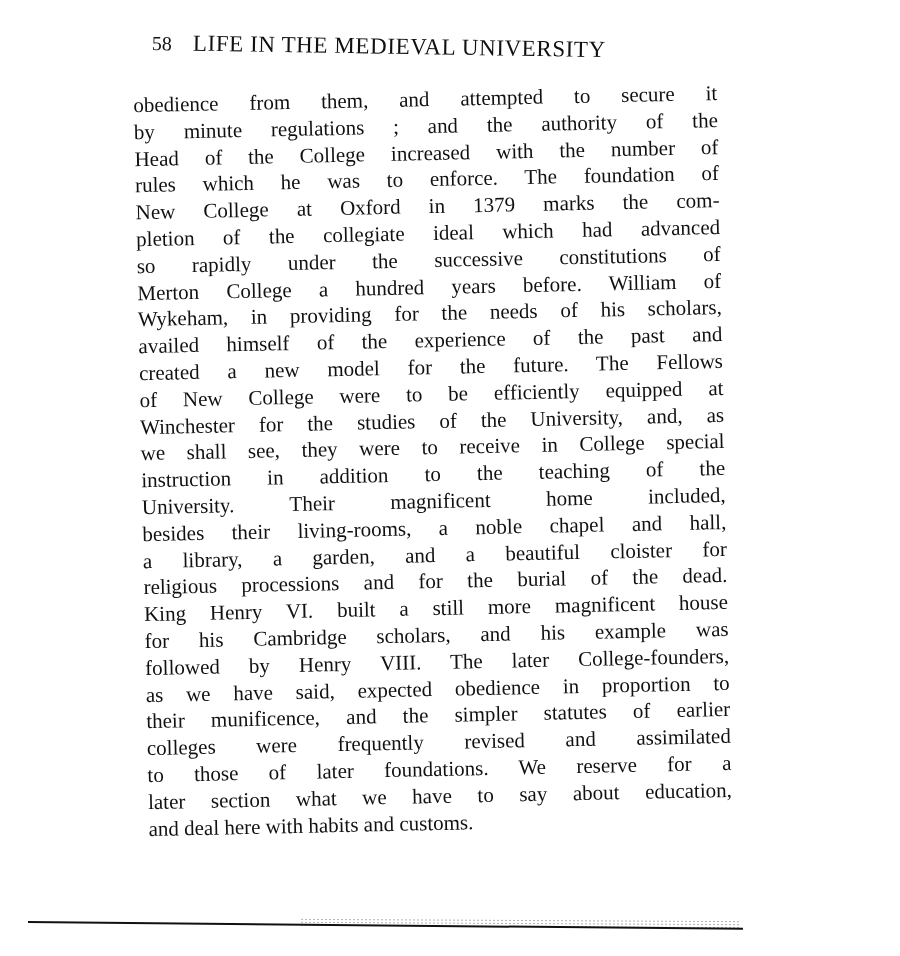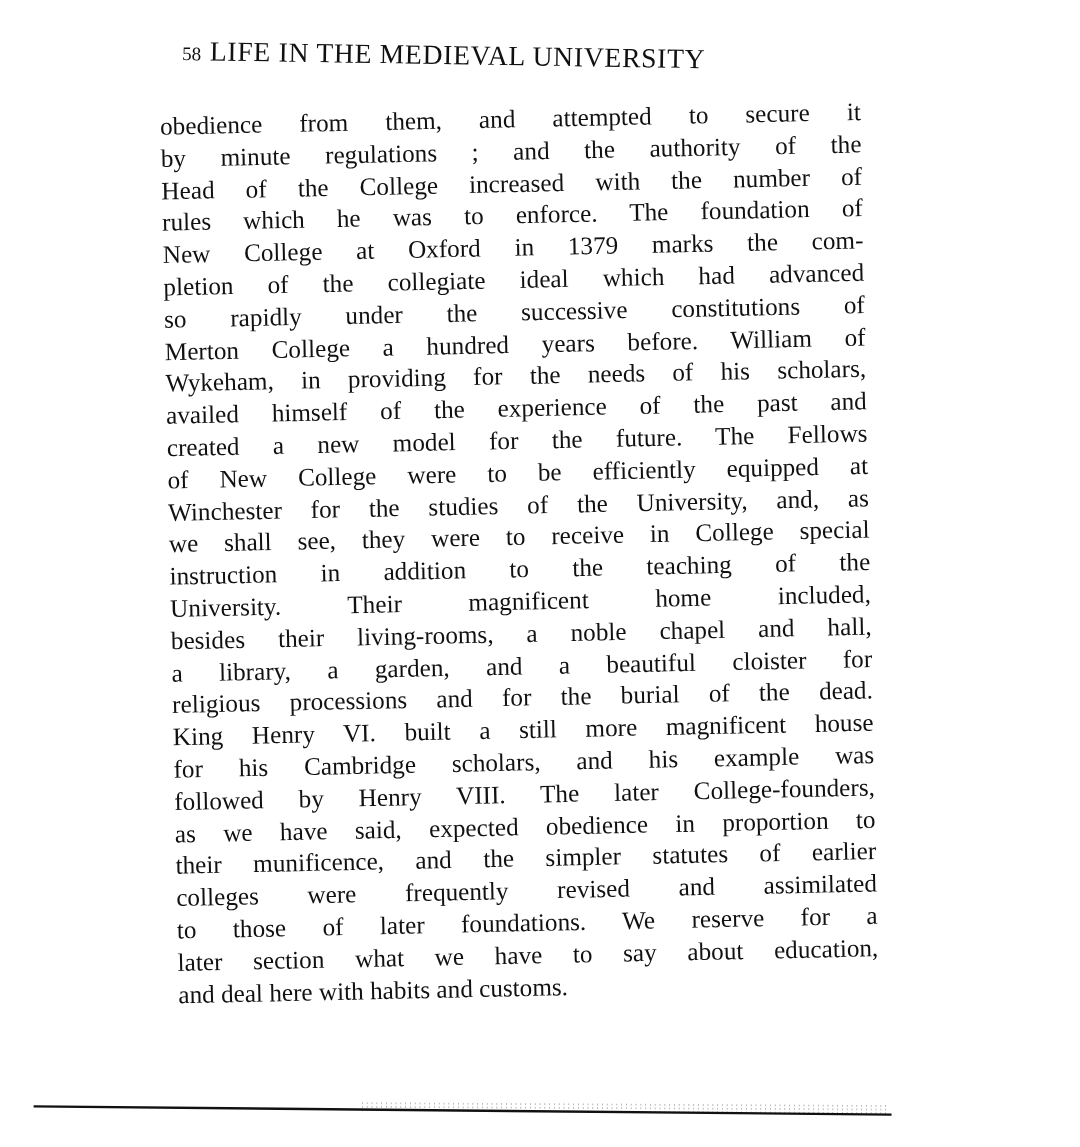--- a/index.html
+++ b/index.html
@@ -24,22 +24,22 @@
       position: absolute;
       left: 152px;
       top: 30px;
       width: 560px;
       transform: rotate(0.9deg);
       transform-origin: left top;
       white-space: nowrap;
     }
     .page-number {
       font-family: "Liberation Serif", serif;
-      font-size: 16px;
-      margin-right: 2px;
+      font-size: 20px;
+      margin-right: 16px;
       display: inline-block;
     }
     .running-title {
       font-family: "Liberation Serif", serif;
       font-size: 23px;
       letter-spacing: 0.6px;
       display: inline-block;
     }
     .body-text {
       position: absolute;

